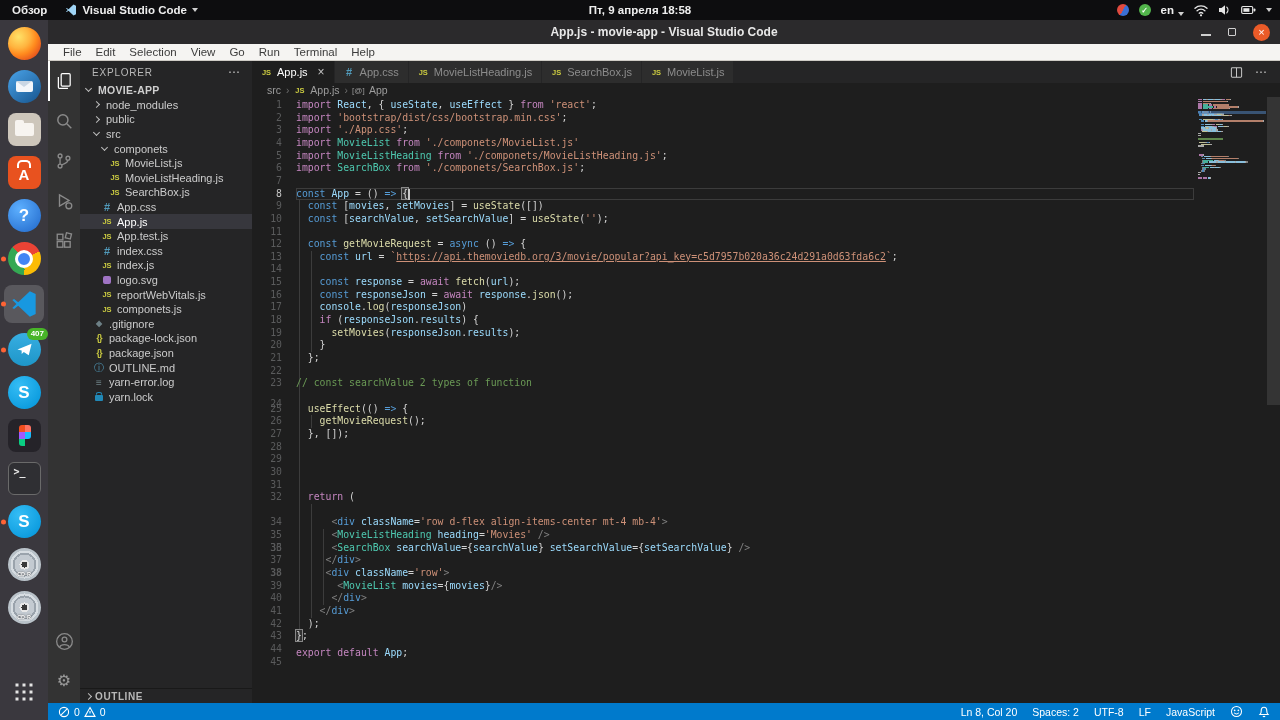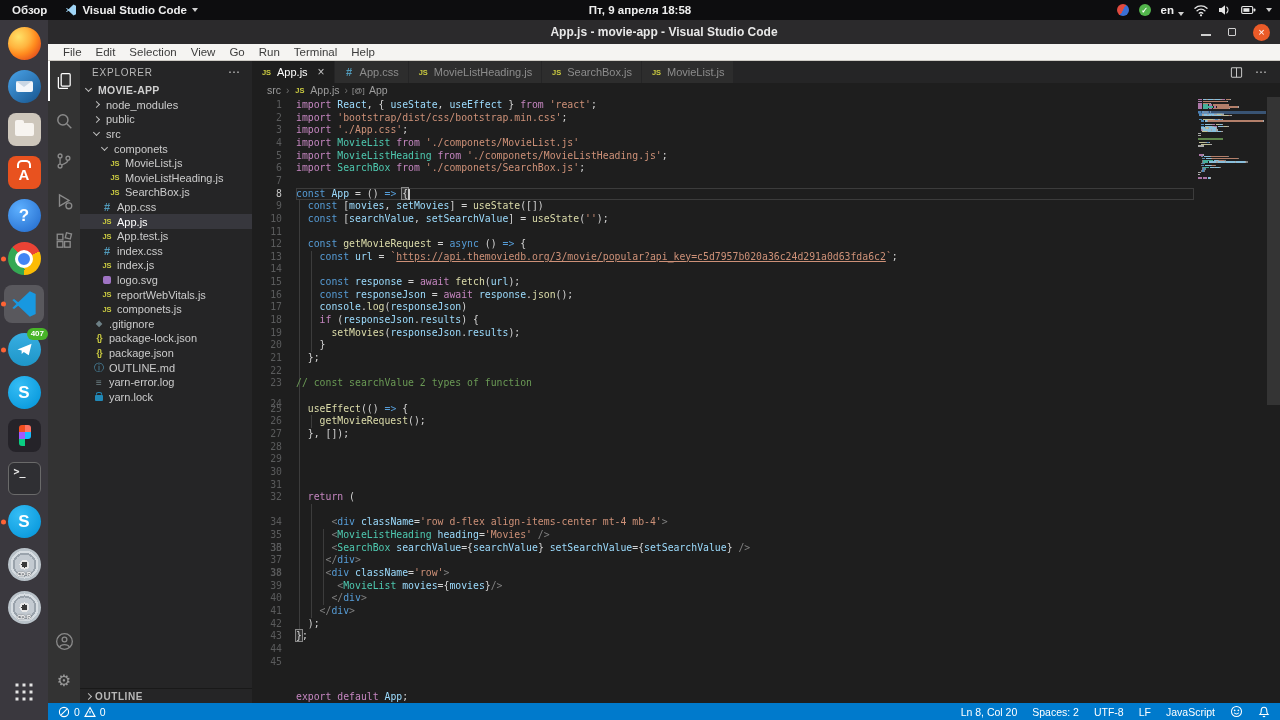--- a/index.html
+++ b/index.html
@@ -574,21 +574,21 @@
             <div class="cline" style="top: 430.1px;"><span class="tk-p">      </span><span class="tk-tagp">&lt;</span><span class="tk-cls">MovieListHeading</span><span class="tk-p"> </span><span class="tk-attr">heading</span><span class="tk-p">=</span><span class="tk-str">'Movies'</span><span class="tk-tagp"> /&gt;</span></div>
             <div class="cline" style="top: 442.75px;"><span class="tk-p">      </span><span class="tk-tagp">&lt;</span><span class="tk-cls">SearchBox</span><span class="tk-p"> </span><span class="tk-attr">searchValue</span><span class="tk-p">={</span><span class="tk-id">searchValue</span><span class="tk-p">} </span><span class="tk-attr">setSearchValue</span><span class="tk-p">={</span><span class="tk-id">setSearchValue</span><span class="tk-p">}</span><span class="tk-tagp"> /&gt;</span></div>
             <div class="cline" style="top: 455.4px;"><span class="tk-p">     </span><span class="tk-tagp">&lt;/</span><span class="tk-tag">div</span><span class="tk-tagp">&gt;</span></div>
             <div class="cline" style="top: 468.05px;"><span class="tk-p">     </span><span class="tk-tagp">&lt;</span><span class="tk-tag">div</span><span class="tk-p"> </span><span class="tk-attr">className</span><span class="tk-p">=</span><span class="tk-str">'row'</span><span class="tk-tagp">&gt;</span></div>
             <div class="cline" style="top: 480.7px;"><span class="tk-p">       </span><span class="tk-tagp">&lt;</span><span class="tk-cls">MovieList</span><span class="tk-p"> </span><span class="tk-attr">movies</span><span class="tk-p">={</span><span class="tk-id">movies</span><span class="tk-p">}</span><span class="tk-tagp">/&gt;</span></div>
             <div class="cline" style="top: 493.35px;"><span class="tk-p">      </span><span class="tk-tagp">&lt;/</span><span class="tk-tag">div</span><span class="tk-tagp">&gt;</span></div>
             <div class="cline" style="top: 506px;"><span class="tk-p">    </span><span class="tk-tagp">&lt;/</span><span class="tk-tag">div</span><span class="tk-tagp">&gt;</span></div>
             <div class="cline" style="top: 518.65px;"><span class="tk-p">  );</span></div>
             <div class="cline" style="top: 531.3px;"><span class="tk-match">}</span><span class="tk-p">;</span></div>
             <div class="cline" style="top: 543.95px;"></div>
-            <div class="cline" style="top: 548px; margin-top: 44px;"><span class="tk-kw">export</span><span class="tk-p"> </span><span class="tk-kw">default</span><span class="tk-p"> </span><span class="tk-id">App</span><span class="tk-p">;</span></div>
+            <div class="cline" style="top: 548px;"><span class="tk-kw">export</span><span class="tk-p"> </span><span class="tk-kw">default</span><span class="tk-p"> </span><span class="tk-id">App</span><span class="tk-p">;</span></div>
             <div class="cursorbar" style="top: 88.55px; left: calc(19ch);"></div>
           </div>
         <div class="minimap">
             <div class="mline" style="top: 0px;"><span class="mseg" style="width: 3.78px; background: rgb(197, 134, 192);"></span><span class="mseg" style="width: 1px;"></span><span class="mseg" style="width: 3.15px; background: rgb(156, 220, 254);"></span><span class="mseg" style="width: 2.52px; background: rgb(191, 191, 191);"></span><span class="mseg" style="width: 5.04px; background: rgb(156, 220, 254);"></span><span class="mseg" style="width: 1.26px; background: rgb(191, 191, 191);"></span><span class="mseg" style="width: 5.67px; background: rgb(156, 220, 254);"></span><span class="mseg" style="width: 1.89px; background: rgb(191, 191, 191);"></span><span class="mseg" style="width: 2.52px; background: rgb(197, 134, 192);"></span><span class="mseg" style="width: 1px;"></span><span class="mseg" style="width: 4.41px; background: rgb(206, 145, 120);"></span><span class="mseg" style="width: 1px; background: rgb(191, 191, 191);"></span></div>
             <div class="mline" style="top: 1.78px;"><span class="mseg" style="width: 3.78px; background: rgb(197, 134, 192);"></span><span class="mseg" style="width: 1px;"></span><span class="mseg" style="width: 23.94px; background: rgb(206, 145, 120);"></span><span class="mseg" style="width: 1px; background: rgb(191, 191, 191);"></span></div>
             <div class="mline" style="top: 3.56px;"><span class="mseg" style="width: 3.78px; background: rgb(197, 134, 192);"></span><span class="mseg" style="width: 1px;"></span><span class="mseg" style="width: 6.93px; background: rgb(206, 145, 120);"></span><span class="mseg" style="width: 1px; background: rgb(191, 191, 191);"></span></div>
             <div class="mline" style="top: 5.34px;"><span class="mseg" style="width: 3.78px; background: rgb(197, 134, 192);"></span><span class="mseg" style="width: 1px;"></span><span class="mseg" style="width: 5.67px; background: rgb(78, 201, 176);"></span><span class="mseg" style="width: 1px;"></span><span class="mseg" style="width: 2.52px; background: rgb(197, 134, 192);"></span><span class="mseg" style="width: 1px;"></span><span class="mseg" style="width: 16.38px; background: rgb(206, 145, 120);"></span></div>
             <div class="mline" style="top: 7.12px;"><span class="mseg" style="width: 3.78px; background: rgb(197, 134, 192);"></span><span class="mseg" style="width: 1px;"></span><span class="mseg" style="width: 10.08px; background: rgb(78, 201, 176);"></span><span class="mseg" style="width: 1px;"></span><span class="mseg" style="width: 2.52px; background: rgb(197, 134, 192);"></span><span class="mseg" style="width: 1px;"></span><span class="mseg" style="width: 20.79px; background: rgb(206, 145, 120);"></span><span class="mseg" style="width: 1px; background: rgb(191, 191, 191);"></span></div>
             <div class="mline" style="top: 8.9px;"><span class="mseg" style="width: 3.78px; background: rgb(197, 134, 192);"></span><span class="mseg" style="width: 1px;"></span><span class="mseg" style="width: 5.67px; background: rgb(78, 201, 176);"></span><span class="mseg" style="width: 1px;"></span><span class="mseg" style="width: 2.52px; background: rgb(197, 134, 192);"></span><span class="mseg" style="width: 1px;"></span><span class="mseg" style="width: 16.38px; background: rgb(206, 145, 120);"></span><span class="mseg" style="width: 1px; background: rgb(191, 191, 191);"></span></div>
             <div class="mline" style="top: 10.68px;"></div>

